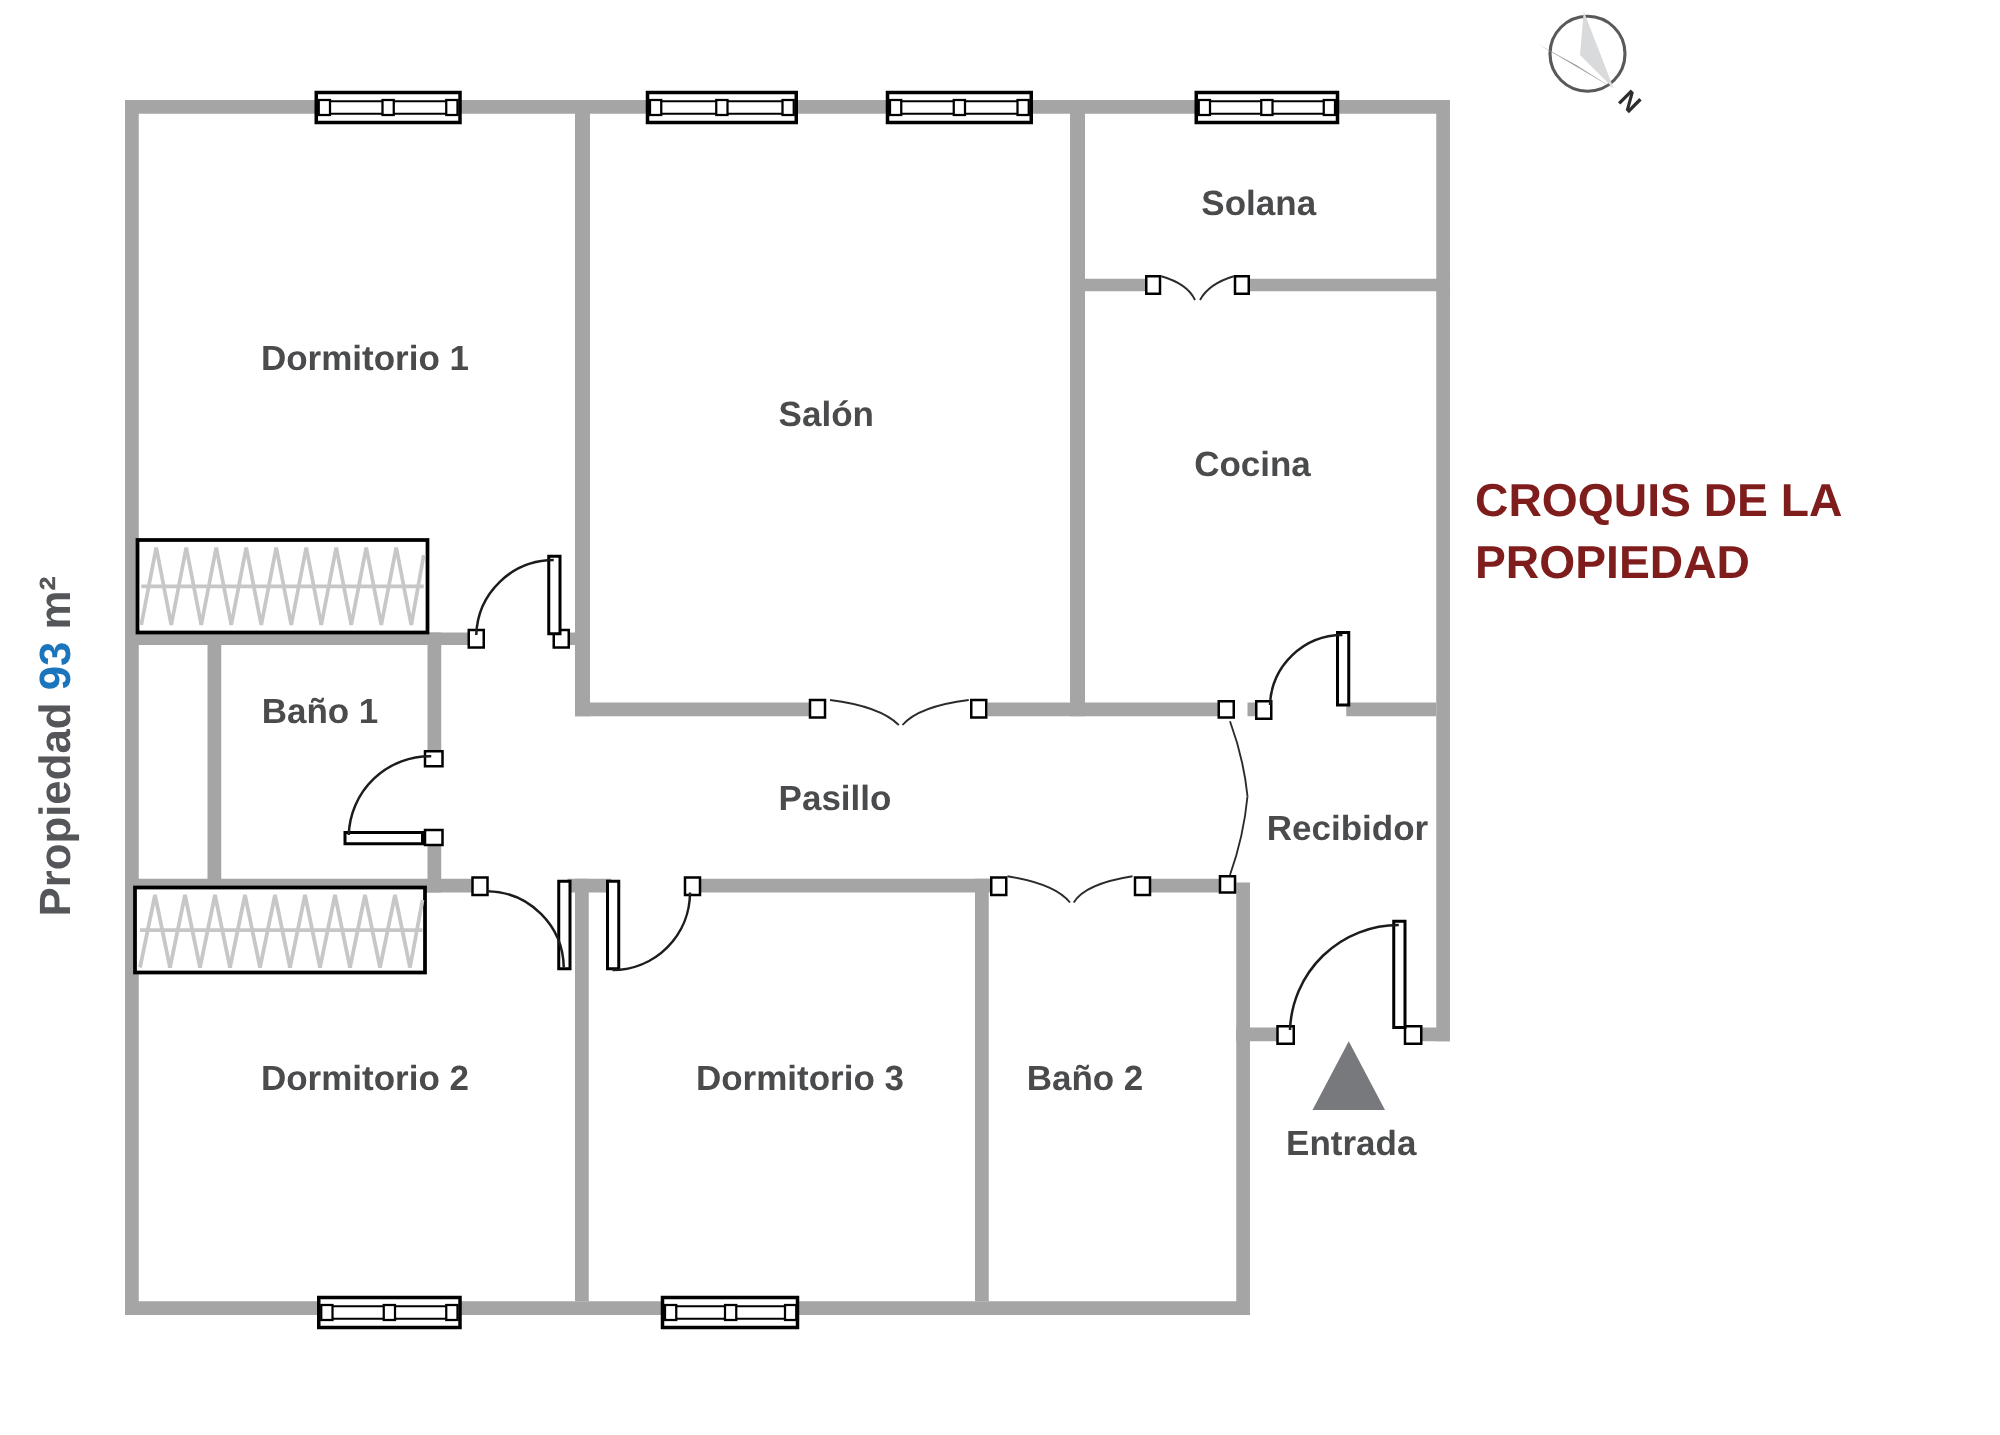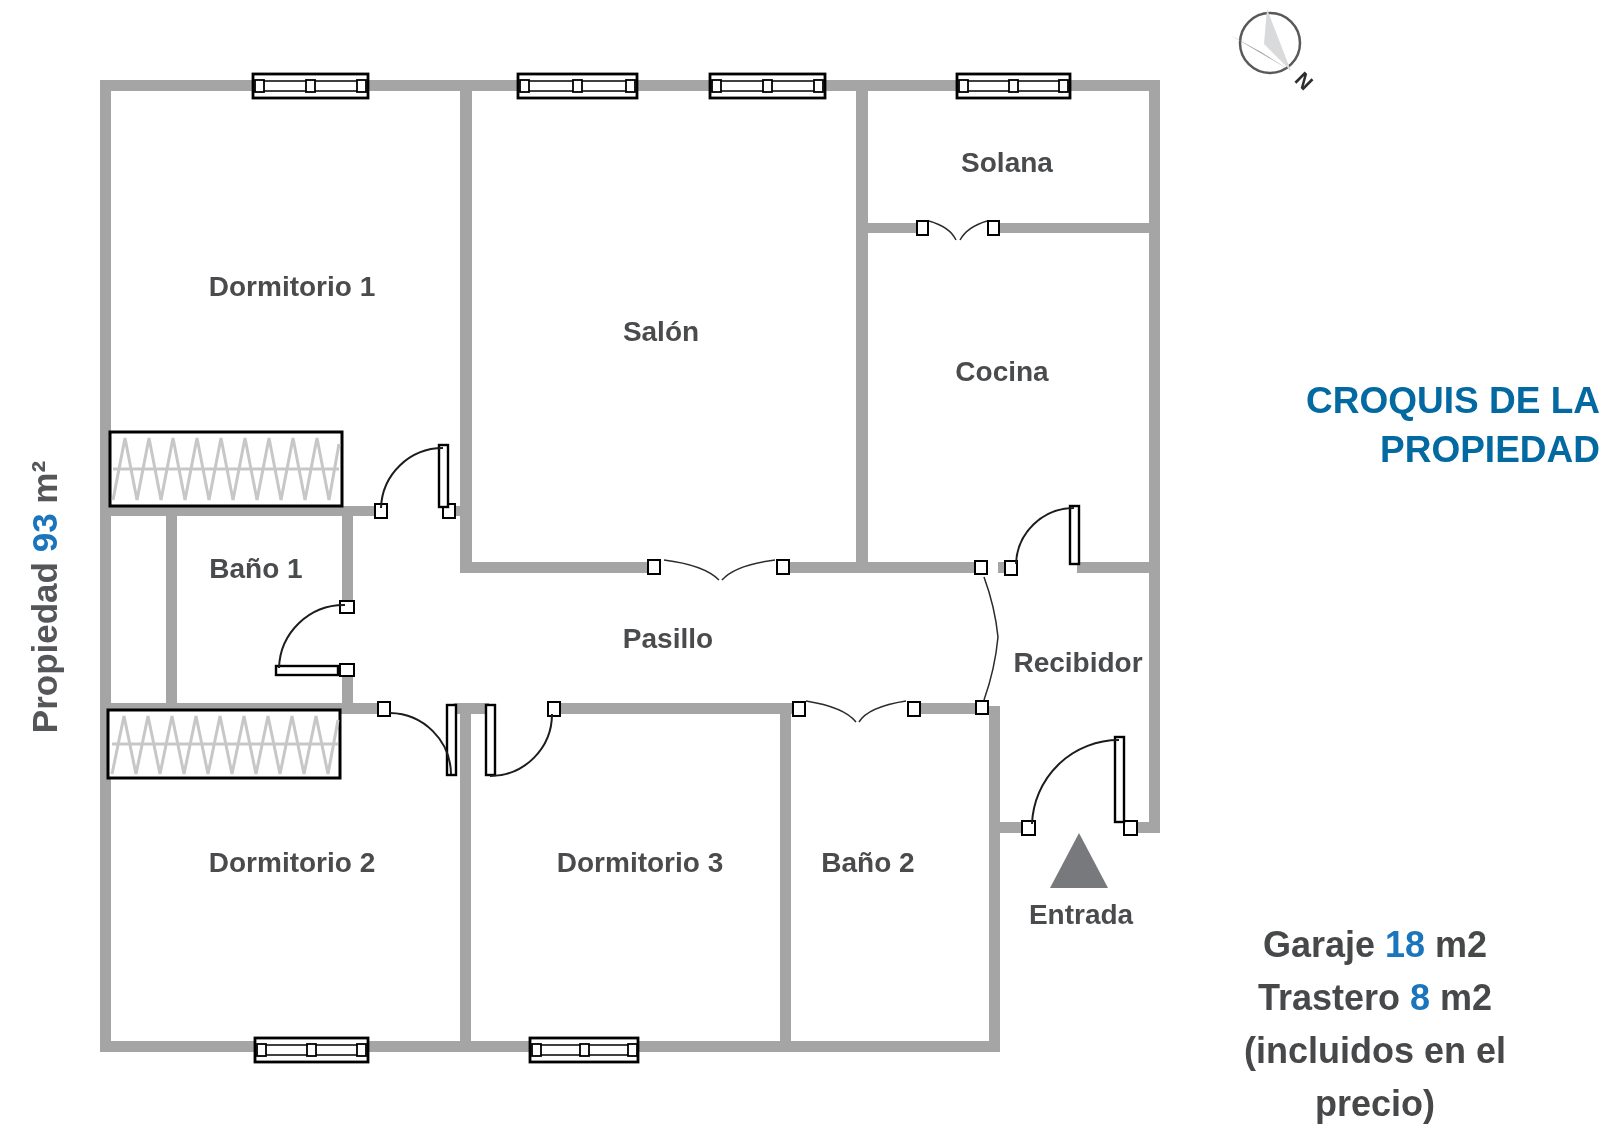--- a/index.html
+++ b/index.html
@@ -20,22 +20,22 @@
   .closet-hatch{fill:none;stroke:#c7c7c7;stroke-width:3;}
   .room-label{font-weight:bold;font-size:28px;fill:#4a4b4d;text-anchor:middle;}
   .compass-ring{fill:none;stroke:#58595b;stroke-width:2.5;}
   .compass-n{font-weight:bold;font-size:21px;fill:#2d2e30;text-anchor:middle;}
 
   
   .side-label{position:absolute;left:-137px;top:577px;width:364px;height:40px;
     transform:rotate(-90deg);text-align:center;font-weight:bold;font-size:35px;
     color:#54565a;white-space:nowrap;}
   .accent{color:#1b75bc;}
-  .main-title{position:absolute;left:1180px;top:376px;width:420px;text-align:right;
-    font-weight:bold;font-size:37px;line-height:49px;color:#0369a1;}
+  .main-title{position:absolute;left:1180px;top:376px;width:420px;text-align:left;
+    font-weight:bold;font-size:37px;line-height:49px;color:#7f1d1d;}
   .annex{position:absolute;left:1160px;top:918px;width:430px;text-align:center;
     font-weight:bold;font-size:36px;line-height:53px;color:#47484a;}
 </style>
 </head>
 <body>
 
 <div class="canvas">
 
 <svg class="plan-svg" width="1600" height="1148" viewBox="0 0 1600 1148">
 
@@ -215,28 +215,14 @@
     <span>Propiedad</span>
     <span class="accent">93</span>
     <span>m²</span>
   </div>
 
   <div class="main-title">
     <div>CROQUIS DE LA</div>
     <div>PROPIEDAD</div>
   </div>
 
-  <div class="annex">
-    <div>
-      <span>Garaje</span>
-      <span class="accent">18</span>
-      <span>m2</span>
-    </div>
-    <div>
-      <span>Trastero</span>
-      <span class="accent">8</span>
-      <span>m2</span>
-    </div>
-    <div>(incluidos en el</div>
-    <div>precio)</div>
-  </div>
 
 </div>
 
 </body></html>

